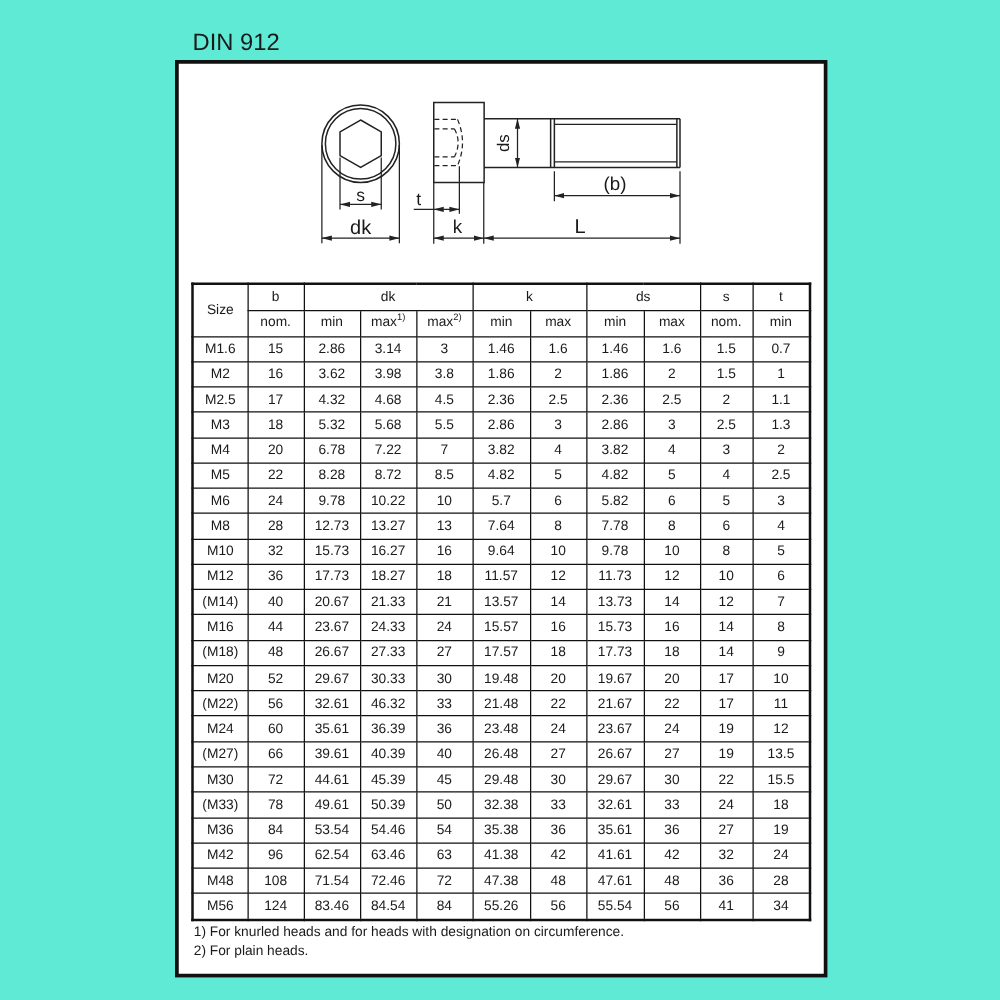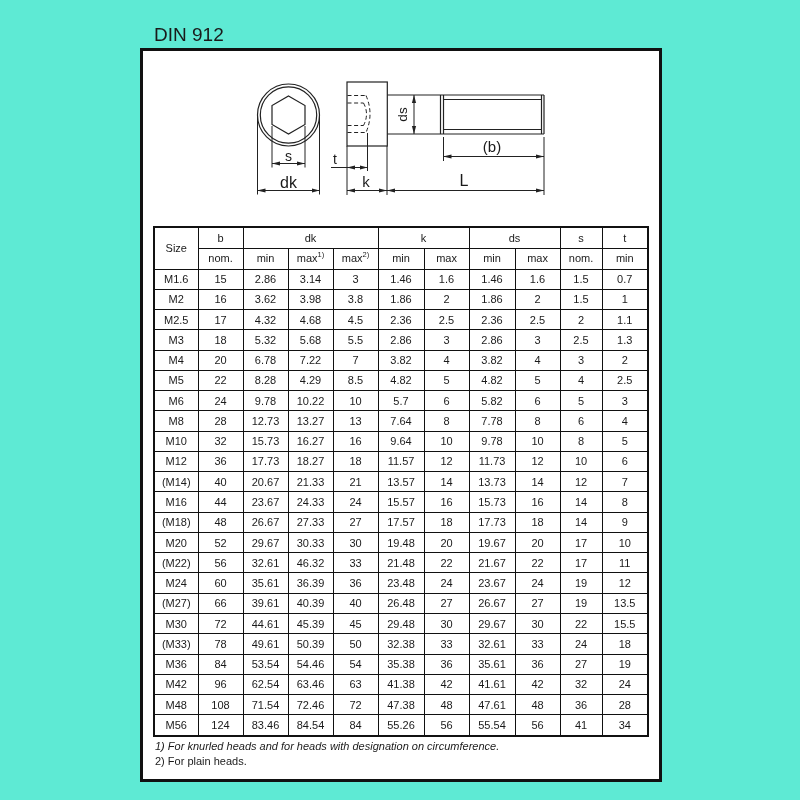--- a/index.html
+++ b/index.html
@@ -11,21 +11,21 @@
   .diagram{position:absolute;left:140px;top:48px;}
   .diagram text{fill:#1a1a1a;font-family:"Liberation Sans","DejaVu Sans",sans-serif;}
   .dims{position:absolute;left:153px;top:226px;width:494px;height:511px;
         border-collapse:collapse;table-layout:fixed;}
   .dims th,.dims td{border:1px solid #111;text-align:center;vertical-align:middle;
         font-size:11px;font-weight:normal;padding:0;line-height:1.1;}
   .dims{border:2px solid #111;}
   .dims thead tr{height:21px;}
   .dims sup{font-size:7.5px;vertical-align:super;line-height:0;}
   .footnote{position:absolute;left:155px;font-size:11px;color:#1a1a1a;white-space:nowrap;}
-  .fn1{top:740px;font-style:italic;}
+  .fn1{top:740px;}
   .fn2{top:755px;text-align:right;}
 </style>
 </head>
 <body>
 
 <div class="page">
 
   <div class="title">DIN 912</div>
 
   <div class="frame"></div>
@@ -192,21 +192,21 @@
           <td>4</td>
           <td>3.82</td>
           <td>4</td>
           <td>3</td>
           <td>2</td>
         </tr>
         <tr>
           <td>M5</td>
           <td>22</td>
           <td>8.28</td>
-          <td>4.29</td>
+          <td>8.72</td>
           <td>8.5</td>
           <td>4.82</td>
           <td>5</td>
           <td>4.82</td>
           <td>5</td>
           <td>4</td>
           <td>2.5</td>
         </tr>
         <tr>
           <td>M6</td>

